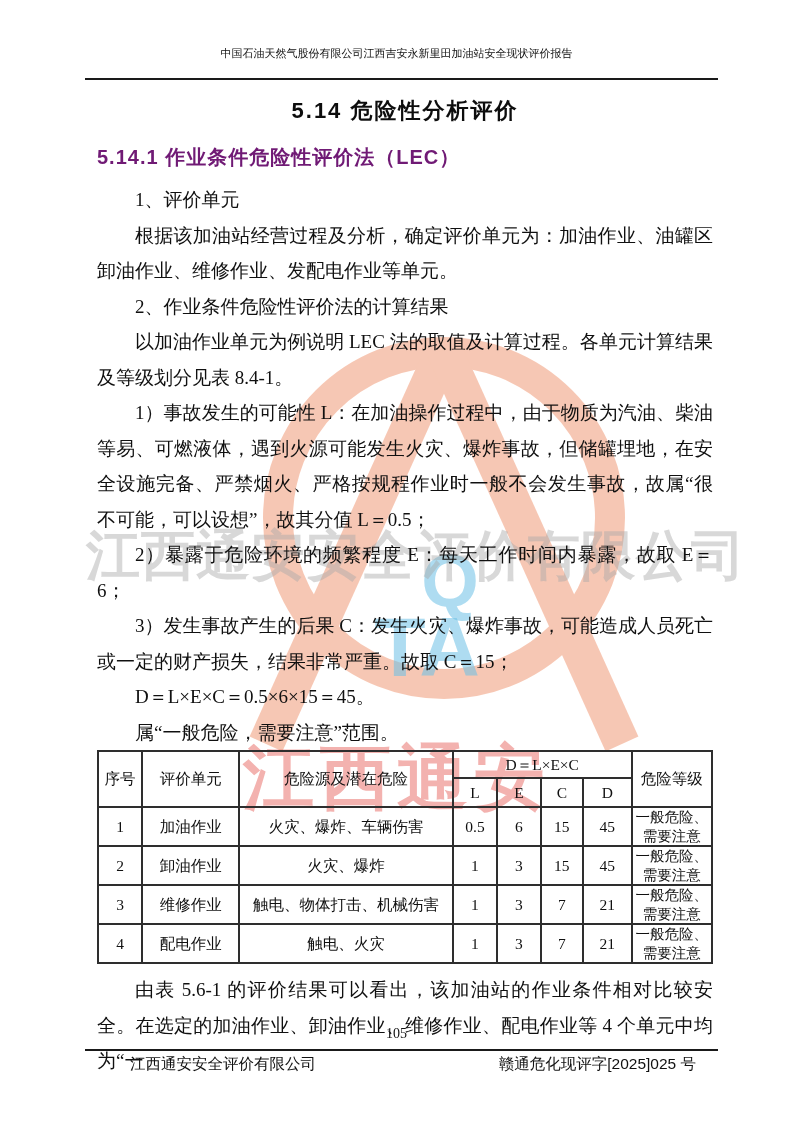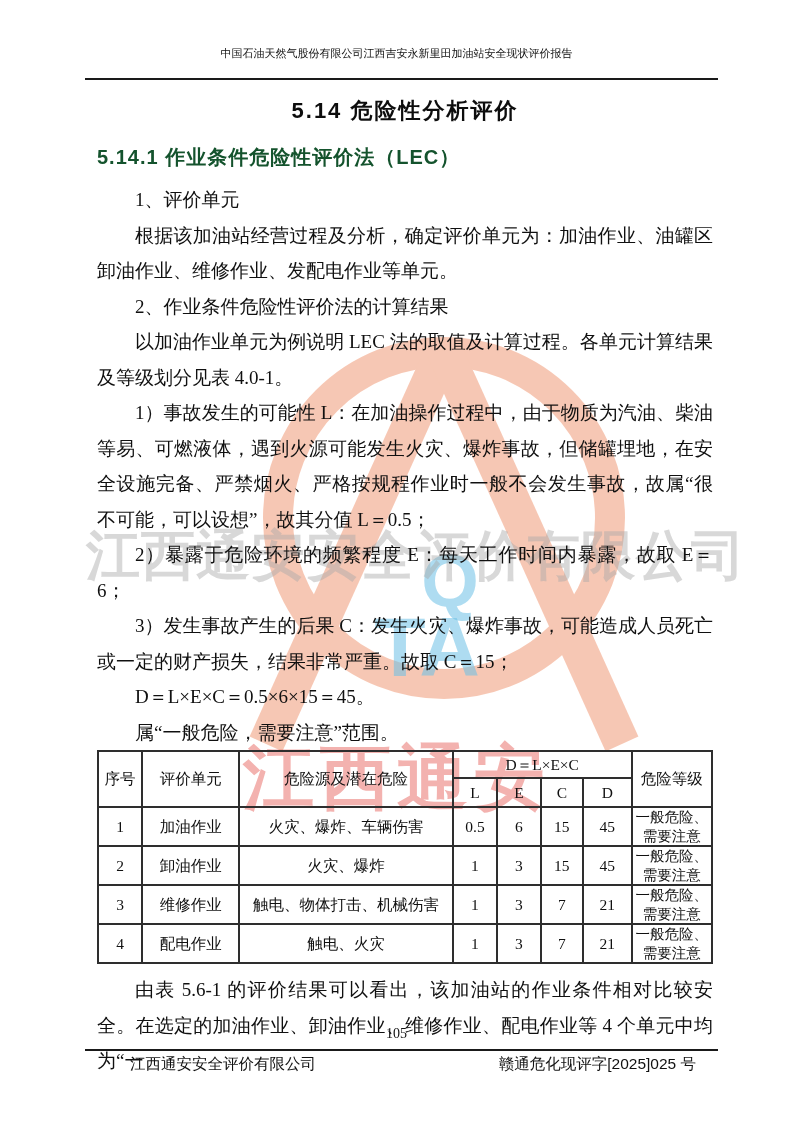--- a/index.html
+++ b/index.html
@@ -27,21 +27,21 @@
     font-family:"Liberation Sans","DejaVu Sans",sans-serif;font-size:11px;color:#111;
   }
   .header-rule{position:absolute;top:78px;left:85px;width:633px;height:2px;background:#1a1a1a;z-index:1;}
   .content{position:absolute;left:97px;top:86px;width:616px;z-index:1;}
   .section-heading{
     font-family:"Liberation Sans","DejaVu Sans",sans-serif;font-weight:bold;
     font-size:22px;margin:10px 0 0 0;letter-spacing:2px;color:#0d0d0d;text-align:center;
   }
   .subsection-heading{
     font-family:"Liberation Sans","DejaVu Sans",sans-serif;font-weight:bold;
-    font-size:20px;margin:18px 0 0 0;letter-spacing:1px;color:#14532d;
+    font-size:20px;margin:18px 0 0 0;letter-spacing:1px;color:#701a75;
   }
   .body-text p{
     font-size:19px;line-height:35.5px;margin:0;text-indent:2em;
     text-align:justify;color:#101010;
   }
   .body-text p.first{margin-top:11px;}
   .table-caption{
     font-size:18.5px;text-align:center;margin:7px 0 7px 0;color:#0d0d0d;
   }
   table.lec{
@@ -94,21 +94,21 @@
 
 <div class="content">
 
   <h1 class="section-heading">5.14 危险性分析评价</h1>
   <h2 class="subsection-heading">5.14.1 作业条件危险性评价法（LEC）</h2>
 
   <div class="body-text">
     <p class="first">1、评价单元</p>
     <p>根据该加油站经营过程及分析，确定评价单元为：加油作业、油罐区卸油作业、维修作业、发配电作业等单元。</p>
     <p>2、作业条件危险性评价法的计算结果</p>
-    <p>以加油作业单元为例说明 LEC 法的取值及计算过程。各单元计算结果及等级划分见表 4.0-1。</p>
+    <p>以加油作业单元为例说明 LEC 法的取值及计算过程。各单元计算结果及等级划分见表 8.4-1。</p>
     <p>1）事故发生的可能性 L：在加油操作过程中，由于物质为汽油、柴油等易、可燃液体，遇到火源可能发生火灾、爆炸事故，但储罐埋地，在安全设施完备、严禁烟火、严格按规程作业时一般不会发生事故，故属“很不可能，可以设想”，故其分值 L＝0.5；</p>
     <p>2）暴露于危险环境的频繁程度 E：每天工作时间内暴露，故取 E＝6；</p>
     <p>3）发生事故产生的后果 C：发生火灾、爆炸事故，可能造成人员死亡或一定的财产损失，结果非常严重。故取 C＝15；</p>
     <p>D＝L×E×C＝0.5×6×15＝45。</p>
     <p>属“一般危险，需要注意”范围。</p>
   </div>
 
 
   <table class="lec">
     <colgroup>

